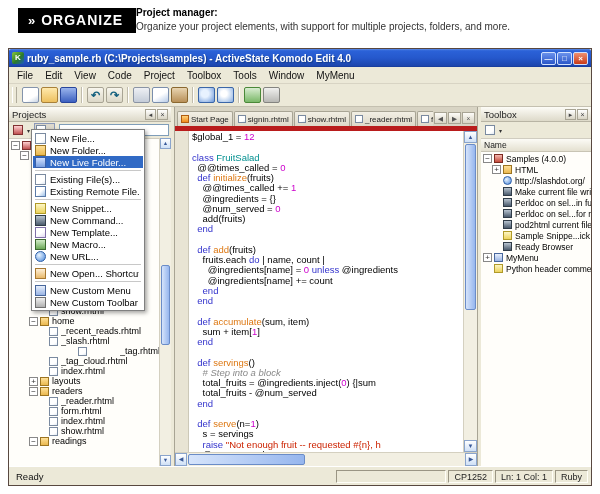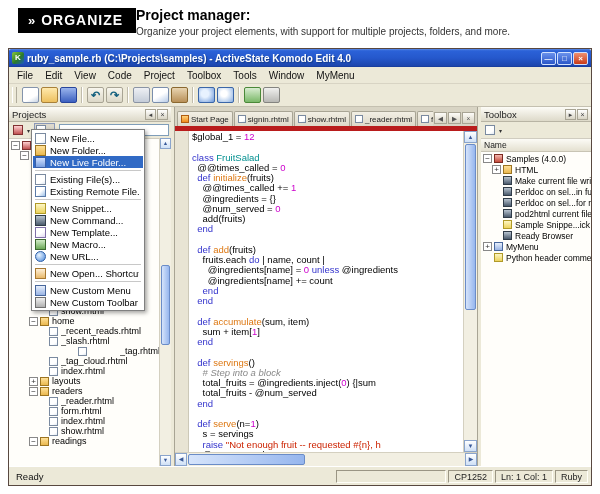--- a/index.html
+++ b/index.html
@@ -3,21 +3,21 @@
 <meta charset="utf-8">
 <style>
   html,body{margin:0;padding:0}
   body{width:600px;height:494px;background:#fff;font-family:"Liberation Sans",sans-serif;position:relative;overflow:hidden;font-size:11px}
 
   
   .banner{position:absolute;top:0;left:0;right:0;height:46px;background:#fff}
   .badge{position:absolute;left:18px;top:8px;background:#000;color:#fff;padding:4px 13px 5px 10px;font-size:14px;font-weight:bold;letter-spacing:1px;display:flex;align-items:center;gap:5px}
   .badge .chev{font-size:13px}
   .banner-text{position:absolute;left:136px;top:7px;width:440px}
-  .bt1{font-weight:bold;font-size:14px;color:#000}
+  .bt1{font-weight:bold;font-size:10px;color:#000}
   .bt2{font-size:10px;color:#333;margin-top:3px}
 
   
   .window{position:absolute;left:8px;top:48px;width:584px;height:438px;border:1px solid #584840;background:#ece9d8;display:flex;flex-direction:column;box-sizing:border-box}
   .titlebar{height:18px;flex:none;display:flex;align-items:center;gap:3px;padding:0 3px;background:linear-gradient(180deg,#5a8ae6 0%,#2b62d8 10%,#2558cc 50%,#1c46ae 92%,#163a96 100%);border-radius:2px 2px 0 0}
   .appicon{width:12px;height:12px;flex:none;background:linear-gradient(135deg,#8ac83a,#2a7a2a 55%,#1a5abf);border-radius:2px;color:#fff;font-size:8px;font-weight:bold;text-align:center;line-height:12px}
   .title{flex:1;color:#fff;font-weight:bold;font-size:10px;text-shadow:1px 1px 1px #123a8a;white-space:nowrap;overflow:hidden}
   .wbtns{display:flex;flex:none}
   .wbtn{width:15px;height:13px;margin-left:1px;border:1px solid #cfe0ff;border-radius:2px;background:linear-gradient(#6a92ec,#2a56c8);color:#fff;font-size:8px;line-height:11px;text-align:center;font-weight:bold;box-sizing:border-box}
   .wbtn.close{background:linear-gradient(#ef9070,#c83a18)}
@@ -382,20 +382,25 @@
             <span class="mi mi-box"></span>
             <span class="tlbl">Samples (4.0.0)</span>
           </div>
           <div class="trow" style="padding-left: 11px;">
             <span class="twisty">+</span>
             <span class="mi mi-folder"></span>
             <span class="tlbl">HTML</span>
           </div>
           <div class="trow" style="padding-left: 11px;">
             <span class="twisty none"></span>
+            <span class="mi mi-url"></span>
+            <span class="tlbl">http://slashdot.org/</span>
+          </div>
+          <div class="trow" style="padding-left: 11px;">
+            <span class="twisty none"></span>
             <span class="mi mi-cmd"></span>
             <span class="tlbl">Make current file writeable</span>
           </div>
           <div class="trow" style="padding-left: 11px;">
             <span class="twisty none"></span>
             <span class="mi mi-cmd"></span>
             <span class="tlbl">Perldoc on sel...in functions)</span>
           </div>
           <div class="trow" style="padding-left: 11px;">
             <span class="twisty none"></span>

